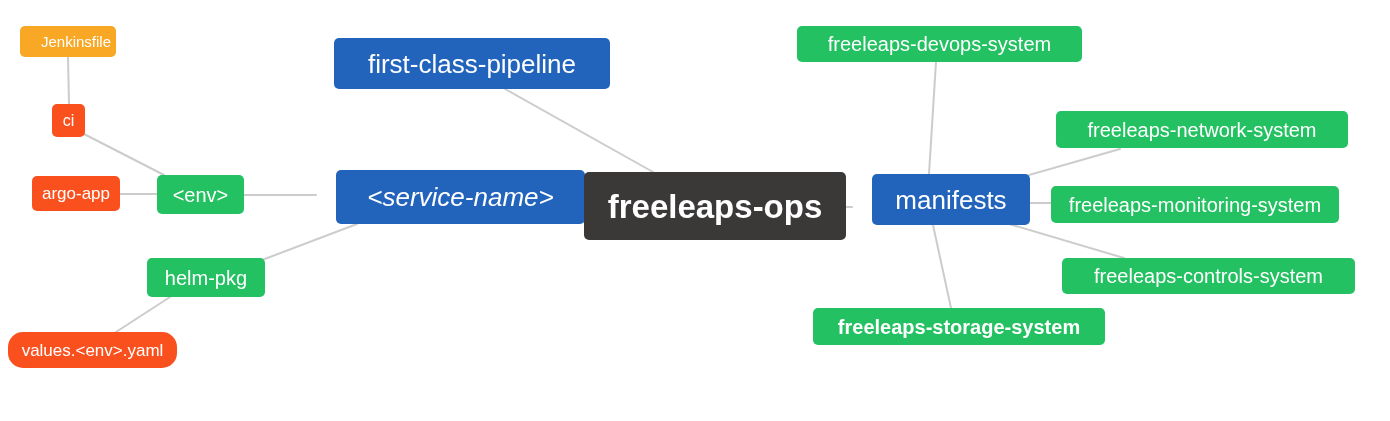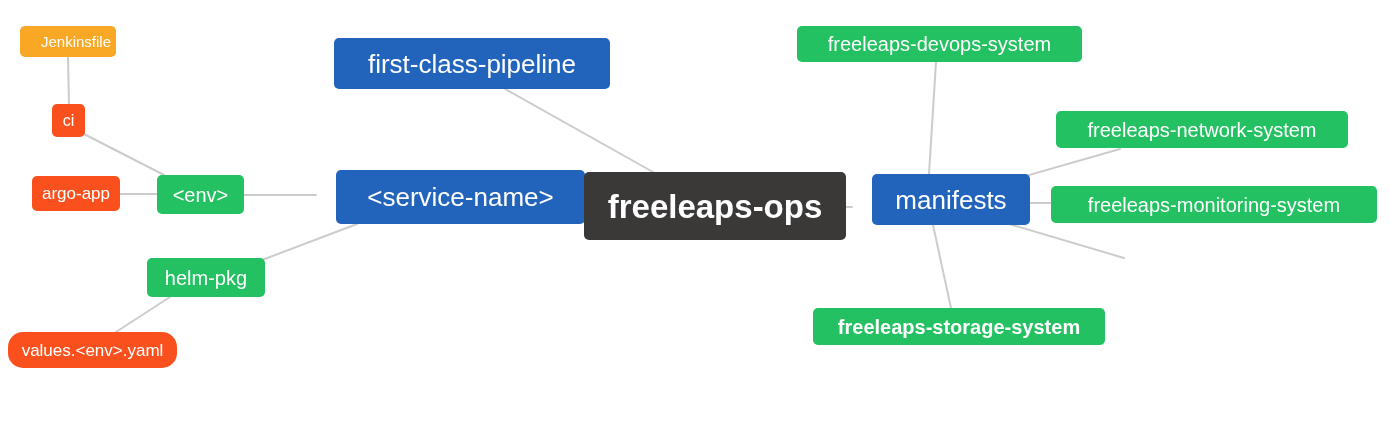--- a/index.html
+++ b/index.html
@@ -77,28 +77,29 @@
   <div class="node red" style="left:32px;  top:176px; width:88px;  height:35px; font-size:17px;">argo-app</div>
 
   <div class="node green" style="left:157px; top:175px; width:87px;  height:39px; font-size:20px;">&lt;env&gt;</div>
 
   <div class="node green" style="left:147px; top:258px; width:118px; height:39px; font-size:20px;">helm-pkg</div>
 
   <div class="node red" style="left:8px;   top:332px; width:169px; height:36px; font-size:17px;border-radius:15px;">values.&lt;env&gt;.yaml</div>
 
   <div class="node blue" style="left:314px; top:38px;  width:276px; height:51px; font-size:26px;">first-class-pipeline</div>
 
-  <div class="node blue" style="left:316px; top:170px; width:249px; height:54px; font-size:26px;">&lt;service-name&gt;</div>
+  <div class="node blue" style="left:316px; top:170px; width:249px; height:54px; font-size:26px;font-style:italic;">&lt;service-name&gt;</div>
 
   <div class="node dark" style="left:584px; top:172px; width:262px; height:68px; font-size:33px;">freeleaps-ops</div>
 
   <div class="node blue" style="left:852px; top:174px; width:158px; height:51px; font-size:26px;">manifests</div>
 
   <div class="node green" style="left:797px;  top:26px;  width:285px; height:36px; font-size:20px;">freeleaps-devops-system</div>
 
   <div class="node green" style="left:1056px; top:111px; width:292px; height:37px; font-size:20px;">freeleaps-network-system</div>
 
-  <div class="node green" style="left:1051px; top:186px; width:326px; height:37px; font-size:20px;">freeleaps-monitoring-system</div>
+  <div class="node green" style="left:1051px; top:186px; width:288px; height:37px; font-size:20px;">freeleaps-monitoring-system</div>
 
+  <div class="node green" style="left:1062px; top:258px; width:293px; height:36px; font-size:20px;">freeleaps-controls-system</div>
 
   <div class="node green" style="left:813px;  top:308px; width:292px; height:37px; font-size:20px;font-weight:bold;">freeleaps-storage-system</div>
 
 </div>
 
 </body></html>

